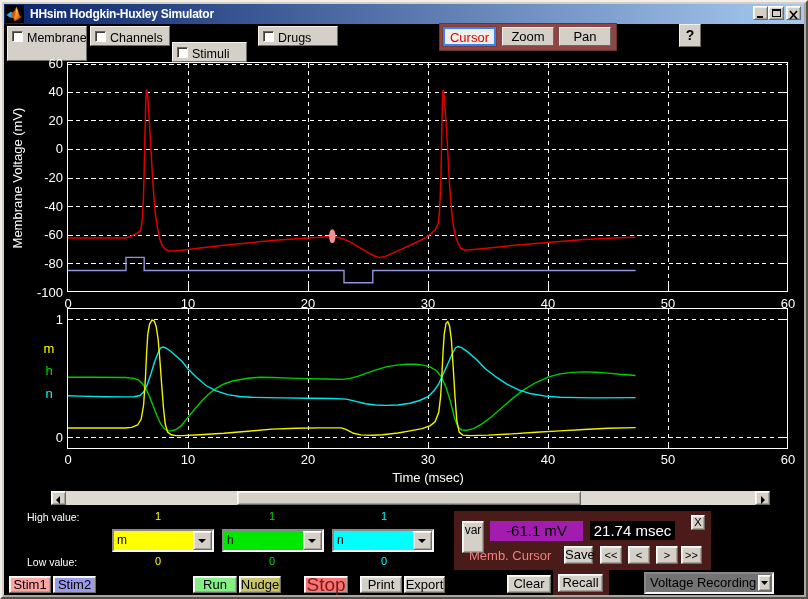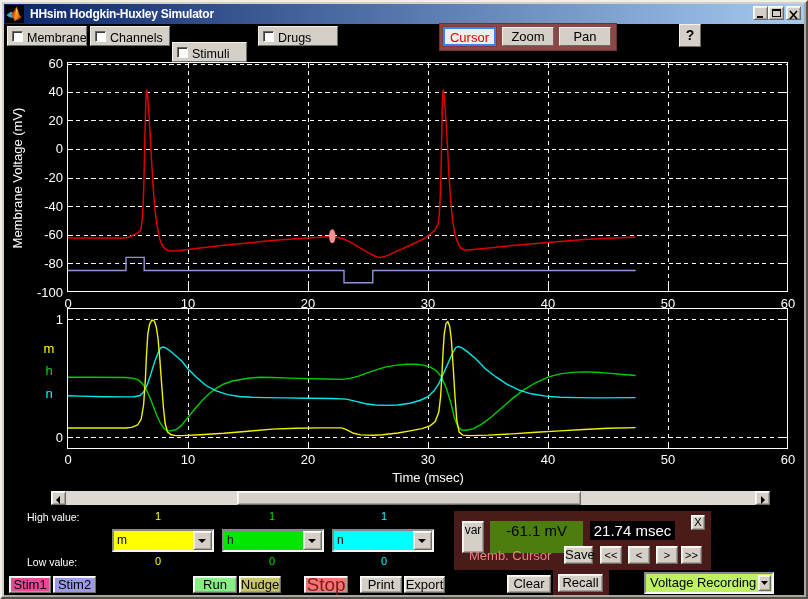--- a/index.html
+++ b/index.html
@@ -24,21 +24,21 @@
 <div class="a btn" style="left:753px;top:6px;width:15px;height:14px;">
     <div class="a" style="left:3px;top:9px;width:6px;height:2px;background:#000;"></div>
   </div>
 <div class="a btn" style="left:768px;top:6px;width:16px;height:14px;">
     <div class="a" style="left:3px;top:2px;width:9px;height:8px;border:1px solid #000;border-top:2px solid #000;"></div>
   </div>
 <div class="a btn" style="left:786px;top:6px;width:15px;height:14px;"><svg width="13" height="12" viewBox="0 0 13 12">
       <path d="M3 2 L10 10 M10 2 L3 10" stroke="#000" stroke-width="1.6"></path>
     </svg></div>
 
-<div class="a cb" style="left:7px;top:26px;width:80px;height:20px;">
+<div class="a cb" style="left:7px;top:26px;width:80px;height:35px;">
     <div class="cbx"></div>
     <span style="position:absolute;left:19px;top:2px;font-size:12.5px;">Membrane</span>
   </div>
 <div class="a cb" style="left:90px;top:26px;width:80px;height:20px;">
     <div class="cbx"></div>
     <span style="position:absolute;left:19px;top:2px;font-size:12.5px;">Channels</span>
   </div>
 <div class="a cb" style="left:172px;top:42px;width:75px;height:20px;padding-left:8px;">
     <div class="cbx"></div>
     <span style="position:absolute;left:19px;top:2px;font-size:12.5px;">Stimuli</span>
@@ -185,38 +185,38 @@
   </div>
 <div class="a" style="left:332px;top:529px;width:102px;height:23px;border:2px solid;border-color:#888 #f8f8f8 #f8f8f8 #888;background:#00ffff;">
     <span style="position:absolute;left:3px;top:2px;font-size:12px;color:#000;">n</span>
     <div class="btn a" style="right:0;top:0;width:19px;height:19px;"><svg width="17" height="17" viewBox="0 0 17 17">
         <polygon points="4,7 12,7 8,11" fill="#000"></polygon>
       </svg></div>
   </div>
 
 <div class="a" style="left:454px;top:511px;width:257px;height:59px;background:#4a1b18;"></div>
 <div class="a btn" style="left:462px;top:521px;width:22px;height:32px;font-size:12px;line-height:16px;">var</div>
-<div class="a" style="left:490px;top:521px;width:93px;height:32px;background:#4d7c0f;color:#000;font-size:15px;text-align:center;line-height:20px;">-61.1 mV</div>
+<div class="a" style="left:490px;top:521px;width:93px;height:20px;background:#a21caf;color:#000;font-size:15px;text-align:center;line-height:20px;">-61.1 mV</div>
 <div class="a" style="left:590px;top:521px;width:85px;height:19px;background:#000;color:#fff;font-size:15px;text-align:center;line-height:19px;">21.74 msec</div>
 <div class="a btn" style="left:691px;top:515px;width:14px;height:15px;font-size:11px;line-height:13px;">X</div>
 <div class="a" style="left:469px;top:548px;color:#ee8080;font-size:13px;">Memb. Cursor</div>
 <div class="a btn" style="left:564px;top:546px;width:29px;height:18px;font-size:13px;line-height:16px;">Save</div>
 <div class="a btn" style="left:600px;top:546px;width:22px;height:18px;font-size:11px;line-height:16px;">&lt;&lt;</div>
 <div class="a btn" style="left:628px;top:546px;width:22px;height:18px;font-size:11px;line-height:16px;">&lt;</div>
 <div class="a btn" style="left:656px;top:546px;width:22px;height:18px;font-size:11px;line-height:16px;">&gt;</div>
 <div class="a btn" style="left:681px;top:546px;width:21px;height:18px;font-size:11px;line-height:16px;">&gt;&gt;</div>
 
-<div class="a btn" style="left:9px;top:576px;width:42px;height:17px;background:#ec4899;font-size:13px;line-height:15px;">Stim1</div>
+<div class="a btn" style="left:9px;top:576px;width:42px;height:17px;background:#fca5a5;font-size:13px;line-height:15px;">Stim1</div>
 <div class="a btn" style="left:53px;top:576px;width:43px;height:17px;background:#9a9aec;font-size:13px;line-height:15px;">Stim2</div>
 <div class="a btn" style="left:193px;top:576px;width:44px;height:17px;background:#84f084;font-size:13px;line-height:15px;">Run</div>
 <div class="a btn" style="left:239px;top:576px;width:42px;height:17px;background:#c8c468;font-size:13px;line-height:15px;">Nudge</div>
 <div class="a btn" style="left:283px;top:576px;width:44px;height:17px;background:#f87474;color:#7a1a1a;font-size:19px;line-height:15px;margin-left:21px;">Stop</div>
 <div class="a btn" style="left:360px;top:576px;width:42px;height:17px;font-size:13px;line-height:15px;">Print</div>
 <div class="a btn" style="left:404px;top:576px;width:41px;height:17px;font-size:13px;line-height:15px;">Export</div>
 <div class="a btn" style="left:507px;top:575px;width:44px;height:18px;font-size:13px;line-height:16px;">Clear</div>
 <div class="a" style="left:553px;top:570px;width:56px;height:25px;background:#4a1b18;"></div>
 <div class="a btn" style="left:558px;top:574px;width:45px;height:18px;font-size:13px;line-height:16px;">Recall</div>
-<div class="a" style="left:644px;top:572px;width:130px;height:22px;border:2px solid;border-color:#888 #f8f8f8 #f8f8f8 #888;background:#bef264;">
+<div class="a" style="left:644px;top:572px;width:130px;height:22px;border:2px solid;border-color:#888 #f8f8f8 #f8f8f8 #888;background:#737373;">
     <span style="position:absolute;left:4px;top:1px;font-size:13px;color:#000;">Voltage Recording</span>
     <div class="btn a" style="right:1px;top:1px;width:13px;height:16px;"><svg width="11" height="14" viewBox="0 0 11 14">
         <polygon points="2,5 9,5 5.5,9" fill="#000"></polygon>
       </svg></div>
   </div>
 
 </body></html>

